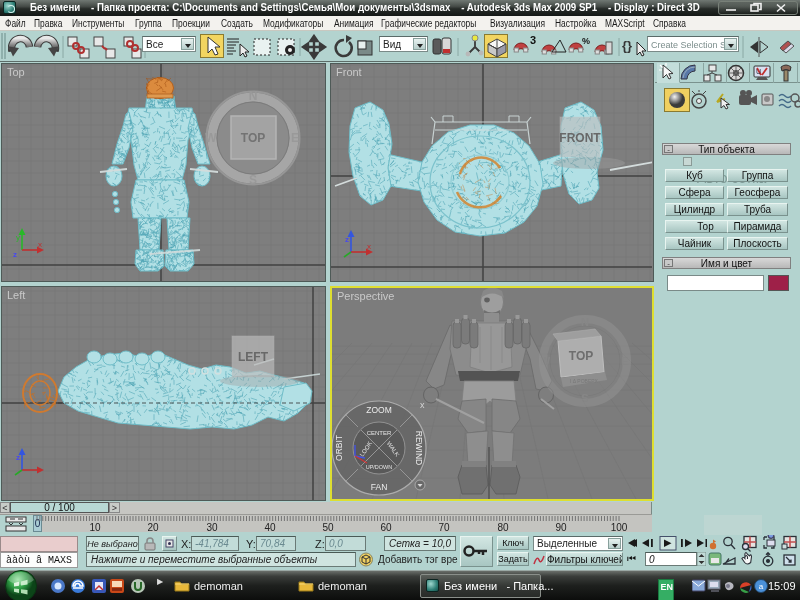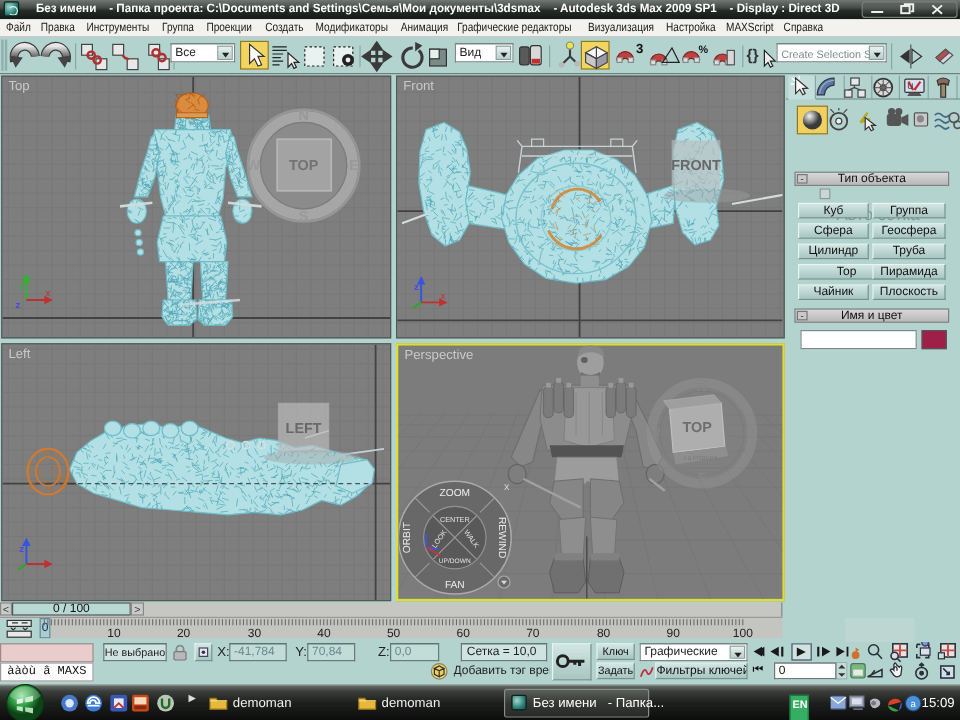--- a/index.html
+++ b/index.html
@@ -27,21 +27,21 @@
 .vp{position:absolute;background:#7e7e7e;overflow:hidden;border:1px solid #4e5a57;}
 .vplabel{position:absolute;left:5px;top:2px;color:#c9c9c9;font-size:11px;z-index:5;}
 
 #rpanel{left:655px;top:62px;width:145px;height:508px;background:#b3d3cf;}
 
 #tslider{left:0;top:502px;width:652px;height:12px;background:#c6c6c2;border-right:1px solid #7a8a86;}
 #ruler{left:0;top:514px;width:652px;height:18px;background:#c4c4c0;border-top:1px solid #9a9a96;}
 #status{left:0;top:532px;width:800px;height:38px;background:#b3d3cf;}
 
 #taskbar{left:0;top:570px;width:800px;height:30px;background:linear-gradient(#6a6f6a,#3a3d3a 18%,#1e201e 50%,#0c0d0c);border-top:1px solid #9aa8a4;}
-.field{position:absolute;background:#d6e8e4;border:1px solid #6a7a76;border-top-color:#4a5a56;color:#222;}
+.field{position:absolute;background:#d6e8e4;border:1px solid #6a7a76;border-top-color:#4a5a56;color:#222;font-style:italic;}
 .sbtn{position:absolute;background:linear-gradient(#d2e6e2,#a8c6c2);border:1px solid #7a928e;border-top-color:#e8f4f0;border-left-color:#e8f4f0;color:#111;text-align:center;white-space:nowrap;overflow:hidden;}
 </style></head>
 <body>
 
 <div id="title" class="abs">
   <div id="ticon"></div>
   <div class="txt">Без имени&nbsp;&nbsp;&nbsp;&nbsp;- Папка проекта: C:\Documents and Settings\Семья\Мои документы\3dsmax&nbsp;&nbsp;&nbsp;&nbsp;- Autodesk 3ds Max  2009 SP1&nbsp;&nbsp;&nbsp;&nbsp;- Display : Direct 3D</div>
   <div class="wbtns"></div>
     <svg class="abs" style="right:2px;top:1px" width="80" height="14" viewBox="0 0 80 14">
 <g stroke="#f0f0f0" stroke-width="1.6" fill="none">
@@ -581,33 +581,34 @@
         <rect x="3" y="3" width="7" height="7" fill="#e8e8e8" stroke="#446"></rect>
         <circle cx="6.5" cy="6.5" r="1.5" fill="#335"></circle>
       </svg></div>
     <div class="abs" style="left:181px;top:6px;color:#222;font-size:11px">X:</div>
     <div class="field" style="left:191px;top:4px;width:48px;height:15px;background:#c2dcd8;color:#6a8a90;font-size:10px;line-height:14px;padding-left:3px">-41,784</div>
     <div class="abs" style="left:246px;top:6px;color:#222;font-size:11px">Y:</div>
     <div class="field" style="left:256px;top:4px;width:40px;height:15px;background:#c2dcd8;color:#6a8a90;font-size:10px;line-height:14px;padding-left:3px">70,84</div>
     <div class="abs" style="left:315px;top:6px;color:#222;font-size:11px">Z:</div>
     <div class="field" style="left:325px;top:4px;width:41px;height:15px;background:#c2dcd8;color:#6a8a90;font-size:10px;line-height:14px;padding-left:3px">0,0</div>
     <div class="field" style="left:384px;top:4px;width:72px;height:15px;background:#cfe4e0;font-size:10px;line-height:14px;padding-left:4px;color:#222">Сетка = 10,0</div>
+    <div class="field" style="left:86px;top:20px;width:270px;height:15px;background:#cfe4e0;font-size:10px;line-height:14px;padding-left:4px;color:#222">Нажмите и переместите выбранные объекты</div>
     <div class="abs" style="left:358px;top:20px;width:16px;height:15px;background:#b3d3cf"><svg width="16" height="15" viewBox="0 0 16 15">
         <circle cx="8" cy="7.5" r="6.5" fill="#f0d060" stroke="#886"></circle>
         <path d="M4 5 L8 3 L12 5 L8 7 Z M4 5 v5 l4 2 v-5 M12 5 v5 l-4 2" fill="none" stroke="#333"></path>
       </svg></div>
     <div class="abs" style="left:378px;top:22px;color:#222;font-size:10px;white-space:nowrap;width:80px;overflow:hidden">Добавить тэг врем</div>
     <div class="sbtn" style="left:460px;top:4px;width:33px;height:31px"><svg width="31" height="29" viewBox="0 0 31 29">
         <circle cx="8" cy="14" r="4.5" fill="none" stroke="#222" stroke-width="2.5"></circle>
         <path d="M12 14 h14 m-4 0 v4 m-4 -4 v3" stroke="#222" stroke-width="2.5" fill="none"></path>
       </svg></div>
     <div class="sbtn" style="left:497px;top:4px;width:32px;height:14px;font-size:9px;line-height:13px">Ключ</div>
     <div class="sbtn" style="left:497px;top:20px;width:32px;height:14px;font-size:9px;line-height:13px;overflow:hidden">Задать</div>
     <div class="combo" style="left:533px;top:4px;width:90px;height:15px">
-      <span class="tx" style="font-size:10px;top:1px">Графические</span>
+      <span class="tx" style="font-size:10px;top:1px">Выделенные</span>
       <span class="ar"></span>
     </div>
     <svg class="abs" style="left:533px;top:20px" width="12" height="15" viewBox="0 0 12 15">
       <path d="M1 12 q3 -9 5 -4 t5 -4" fill="none" stroke="#c03040" stroke-width="1.5"></path>
     </svg>
     <div class="sbtn" style="left:546px;top:20px;width:77px;height:14px;font-size:10px;line-height:13px">Фильтры ключей</div>
     <svg class="abs" style="left:624px;top:4px" width="100" height="15" viewBox="0 0 100 15">
 <g fill="#1a1a1a">
         <path d="M3 3 v8 M11 3 l-7 4 7 4 z M13 3 l-7 4 7 4 z"></path>
         <path d="M25 3 l-7 4 7 4 z M27 3 v8 h1.8 v-8 z"></path>

